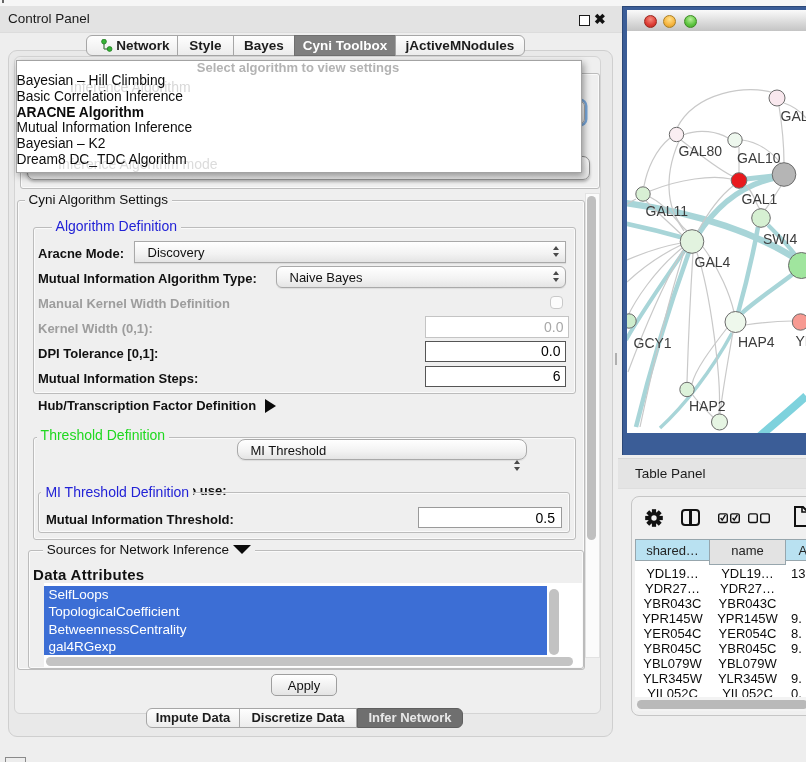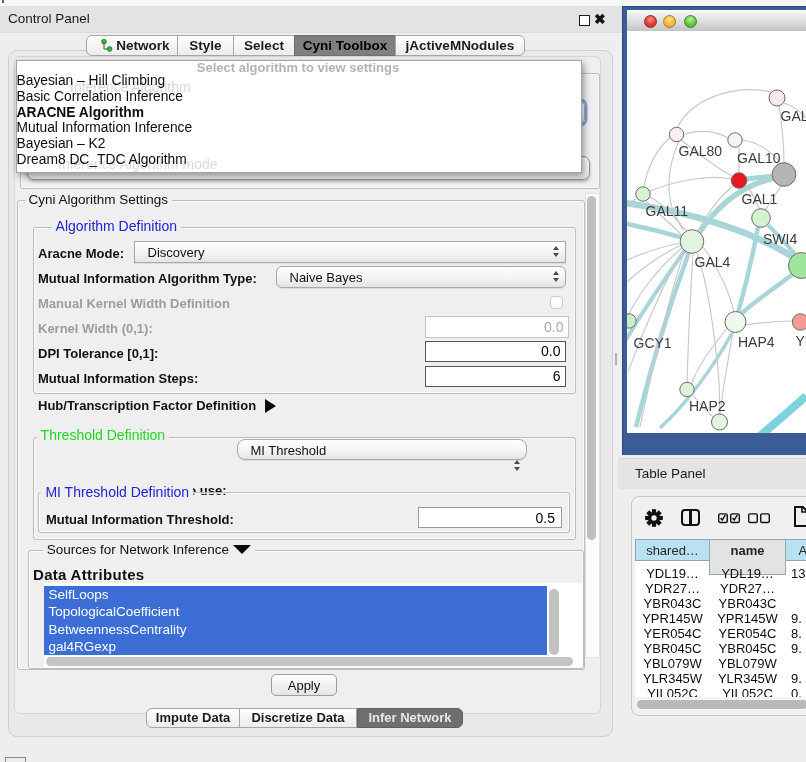--- a/index.html
+++ b/index.html
@@ -37,22 +37,22 @@
   <div class="tab" style="left:86px;width:90px;border-radius:6px 0 0 6px;text-align:center;">
     <svg width="13" height="13" viewBox="0 0 13 13" style="position:absolute;left:13px;top:3px;">
       <line x1="4" y1="3" x2="4" y2="10" stroke="#5a8a5a" stroke-width="1.4"></line>
       <line x1="4" y1="10" x2="9" y2="10" stroke="#5a8a5a" stroke-width="1.4"></line>
       <circle cx="4" cy="2.6" r="2.4" fill="#35b535" stroke="#1f7a1f" stroke-width="0.8"></circle>
       <circle cx="9.6" cy="10" r="2.4" fill="#35b535" stroke="#1f7a1f" stroke-width="0.8"></circle>
     </svg>
     <span style="margin-left:22px;">Network</span>
   </div>
   <div class="tab" style="left:177px;width:55px;">Style</div>
-  <div class="tab" style="left:233px;width:60px;">Select</div>
-  <div class="tab" style="left:294px;width:100px;background:#7f7f7f;color:#000000;border-color:#6f6f6f;">Cyni Toolbox</div>
+  <div class="tab" style="left:233px;width:60px;">Bayes</div>
+  <div class="tab" style="left:294px;width:100px;background:#7f7f7f;color:#ffffff;border-color:#6f6f6f;">Cyni Toolbox</div>
   <div class="tab" style="left:395px;width:128px;border-radius:0 6px 6px 0;">jActiveMNodules</div>
 
   <div class="abs etched" style="left:20px;top:73px;width:578px;height:114px;border-radius:3px;"></div>
   <div class="combo" style="left:30px;top:101px;width:553px;height:21px;box-shadow:0 0 0 2.5px rgba(100,155,215,.85);"></div>
   <div class="arr up" style="left:574px;top:105px;"></div>
   <div class="arr dn" style="left:574px;top:113px;"></div>
   <div class="combo" style="left:27px;top:156px;width:561px;height:22px;border:1px solid #8f8f8f;border-radius:7px;box-shadow:0 2px 3px rgba(0,0,0,.25);"></div>
 
   <div class="abs" style="left:16px;top:60px;width:564px;height:111px;background:#ffffff;border:1px solid #a3a3a3;box-shadow:2px 3px 7px rgba(0,0,0,.38);"></div>
   <div class="abs" style="left:16px;top:60px;width:564px;height:13px;text-align:center;font-size:13px;font-weight:bold;color:#b3b3b3;">Select algorithm to view settings</div>
@@ -263,21 +263,21 @@
     <rect x="0.7" y="0.9" width="8.6" height="8.6" rx="1.5" fill="none" stroke="#111" stroke-width="1.4"></rect>
     <rect x="12.7" y="0.9" width="8.6" height="8.6" rx="1.5" fill="none" stroke="#111" stroke-width="1.4"></rect>
   </svg>
   <svg class="abs" style="left:794px;top:506px;" width="14" height="21" viewBox="0 0 14 21">
     <path d="M1 1 L9 1 L13 5 L13 20 L1 20 Z" fill="none" stroke="#111" stroke-width="2"></path>
     <path d="M8 1 L8 6 L13 6" fill="none" stroke="#111" stroke-width="1.6"></path>
   </svg>
 
   <div class="abs" style="left:635px;top:539px;width:171px;height:158px;background:#ffffff;"></div>
   <div class="abs" style="left:635px;top:539px;width:75px;height:22px;background:#b9e1f1;border:1px solid #97a6ad;box-sizing:border-box;font-size:13px;color:#242424;text-align:center;line-height:21px;">shared…</div>
-  <div class="abs" style="left:709px;top:539px;width:77px;height:36px;background:#e3e3e3;border:1px solid #97a6ad;box-sizing:border-box;font-size:13px;color:#242424;text-align:center;line-height:21px;font-weight:bold;">name</div>
+  <div class="abs" style="left:709px;top:539px;width:77px;height:26px;background:#e3e3e3;border:1px solid #97a6ad;box-sizing:border-box;font-size:13px;color:#242424;text-align:center;line-height:21px;">name</div>
   <div class="abs" style="left:785px;top:539px;width:25px;height:22px;background:#b9e1f1;border:1px solid #97a6ad;box-sizing:border-box;font-size:13px;color:#242424;text-align:center;line-height:21px;">&nbsp;&nbsp;&nbsp;A</div>
 
   <div class="abs" id="tablerows" style="left:635px;top:562px;width:171px;height:135px;overflow:hidden;font-size:13px;color:#0d0d0d;">
       <div style="position:absolute;top:4px;left:0;width:75px;text-align:center;">YDL19…</div>
       <div style="position:absolute;top:4px;left:74px;width:77px;text-align:center;">YDL19…</div>
       <div style="position:absolute;top:4px;left:156px;">13</div>
       <div style="position:absolute;top:19.05px;left:0;width:75px;text-align:center;">YDR27…</div>
       <div style="position:absolute;top:19.05px;left:74px;width:77px;text-align:center;">YDR27…</div>
       <div style="position:absolute;top:19.05px;left:172px;">12</div>
       <div style="position:absolute;top:34.1px;left:0;width:75px;text-align:center;">YBR043C</div>

